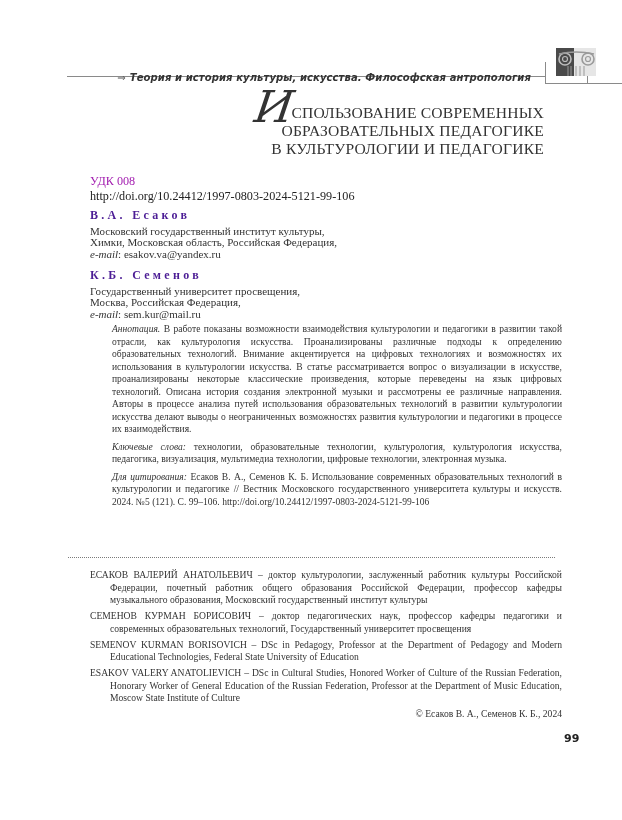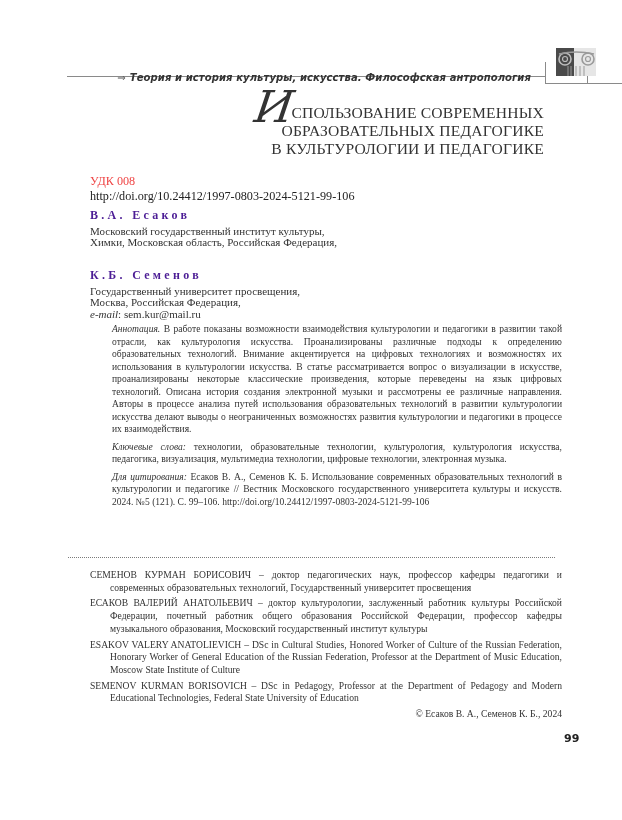--- a/index.html
+++ b/index.html
@@ -12,21 +12,21 @@
     .logo { position: absolute; left: 556px; top: 48px; width: 40px; height: 28px; }
     .logo-line-v { position: absolute; left: 545px; top: 62px; width: 1px; height: 22px; background: #8a8a8a; }
     .logo-line-h { position: absolute; left: 545px; top: 83px; width: 77px; height: 1px; background: #8a8a8a; }
     .logo-line-v2 { position: absolute; left: 587px; top: 76px; width: 1px; height: 7px; background: #8a8a8a; }
 
     
     .title { position: absolute; right: 78px; top: 92px; text-align: right; font-family: "Liberation Serif", serif; font-size: 15.6px; line-height: 17.5px; color: #333; letter-spacing: 0.2px; }
     .title .drop { font-family: "DejaVu Serif", serif; font-style: italic; font-size: 44px; line-height: 30px; color: #333; font-weight: normal; vertical-align: -4px; margin-right: -2px; transform: skewX(-8deg); display: inline-block; }
     .title .line { display: block; white-space: nowrap; }
 
-    .udk { position: absolute; left: 90px; top: 173px; font-size: 12.2px; line-height: 16px; color: #ef4444; }
+    .udk { position: absolute; left: 90px; top: 173px; font-size: 12.2px; line-height: 16px; color: #a21caf; }
     .doi { position: absolute; left: 90px; top: 188px; font-size: 12.2px; line-height: 16px; color: #222; }
 
     .author { position: absolute; left: 90px; font-weight: bold; font-size: 12px; letter-spacing: 3.3px; color: #4c1d95; }
     .affil { position: absolute; left: 90px; font-size: 11px; line-height: 11.4px; color: #333; }
     .affil .em { font-style: italic; }
 
     .abstract { position: absolute; left: 112px; top: 323px; width: 450px; font-size: 9.55px; line-height: 12.5px; color: #333; text-align: justify; }
     .abstract p { margin: 0 0 5px 0; }
     .abstract .lbl { font-style: italic; }
 
@@ -72,38 +72,39 @@
   <span class="line">В КУЛЬТУРОЛОГИИ И ПЕДАГОГИКЕ</span>
 </div>
 
 <div class="udk">УДК 008</div>
 <div class="doi">http://doi.org/10.24412/1997-0803-2024-5121-99-106</div>
 
 <div class="author" style="top:208px;">В.А. Есаков</div>
 <div class="affil" style="top:226px;">
   <div>Московский государственный институт культуры,</div>
   <div>Химки, Московская область, Российская Федерация,</div>
+  <div><span class="em">e-mail</span><span>: esakov.va@yandex.ru</span></div>
 </div>
 
 <div class="author" style="top:268px;">К.Б. Семенов</div>
 <div class="affil" style="top:286px;">
   <div>Государственный университет просвещения,</div>
   <div>Москва, Российская Федерация,</div>
   <div><span class="em">e-mail</span><span>: sem.kur@mail.ru</span></div>
 </div>
 
 <div class="abstract">
   <p><span class="lbl">Аннотация.</span><span> В работе показаны возможности взаимодействия культурологии и педагогики в развитии такой отрасли, как культурология искусства. Проанализированы различные подходы к определению образовательных технологий. Внимание акцентируется на цифровых технологиях и возможностях их использования в культурологии искусства. В статье рассматривается вопрос о визуализации в искусстве, проанализированы некоторые классические произведения, которые переведены на язык цифровых технологий. Описана история создания электронной музыки и рассмотрены ее различные направления. Авторы в процессе анализа путей использования образовательных технологий в развитии культурологии искусства делают выводы о неограниченных возможностях развития культурологии и педагогики в процессе их взаимодействия.</span></p>
   <p><span class="lbl">Ключевые слова:</span><span> технологии, образовательные технологии, культурология, культурология искусства, педагогика, визуализация, мультимедиа технологии, цифровые технологии, электронная музыка.</span></p>
   <p><span class="lbl">Для цитирования:</span><span> Есаков В. А., Семенов К. Б. Использование современных образовательных технологий в культурологии и педагогике // Вестник Московского государственного университета культуры и искусств. 2024. №5 (121). С. 99–106. http://doi.org/10.24412/1997-0803-2024-5121-99-106</span></p>
 </div>
 
 <div class="dotted"></div>
 
 <div class="bios">
+  <div class="bio">ЕСАКОВ ВАЛЕРИЙ АНАТОЛЬЕВИЧ – доктор культурологии, заслуженный работник культуры Российской Федерации, почетный работник общего образования Российской Федерации, профессор кафедры музыкального образования,  Московский государственный институт культуры</div>
   <div class="bio">СЕМЕНОВ КУРМАН БОРИСОВИЧ – доктор педагогических наук, профессор кафедры педагогики и современных образовательных технологий, Государственный университет просвещения</div>
-  <div class="bio">ЕСАКОВ ВАЛЕРИЙ АНАТОЛЬЕВИЧ – доктор культурологии, заслуженный работник культуры Российской Федерации, почетный работник общего образования Российской Федерации, профессор кафедры музыкального образования,  Московский государственный институт культуры</div>
+  <div class="bio">SEMENOV KURMAN BORISOVICH – DSc in Pedagogy, Professor at the Department of Pedagogy and Modern Educational Technologies, Federal State University of Education</div>
   <div class="bio">ESAKOV VALERY ANATOLIEVICH – DSc in Cultural Studies, Honored Worker of Culture of the Russian Federation, Honorary Worker of General Education of the Russian Federation, Professor at the Department of Music Education, Moscow State Institute of Culture</div>
-  <div class="bio">SEMENOV KURMAN BORISOVICH – DSc in Pedagogy, Professor at the Department of Pedagogy and Modern Educational Technologies, Federal State University of Education</div>
   <div class="copyright">© Есаков В. А., Семенов К. Б., 2024</div>
 </div>
 
 <div class="page-num">99</div>
 
 </body></html>

